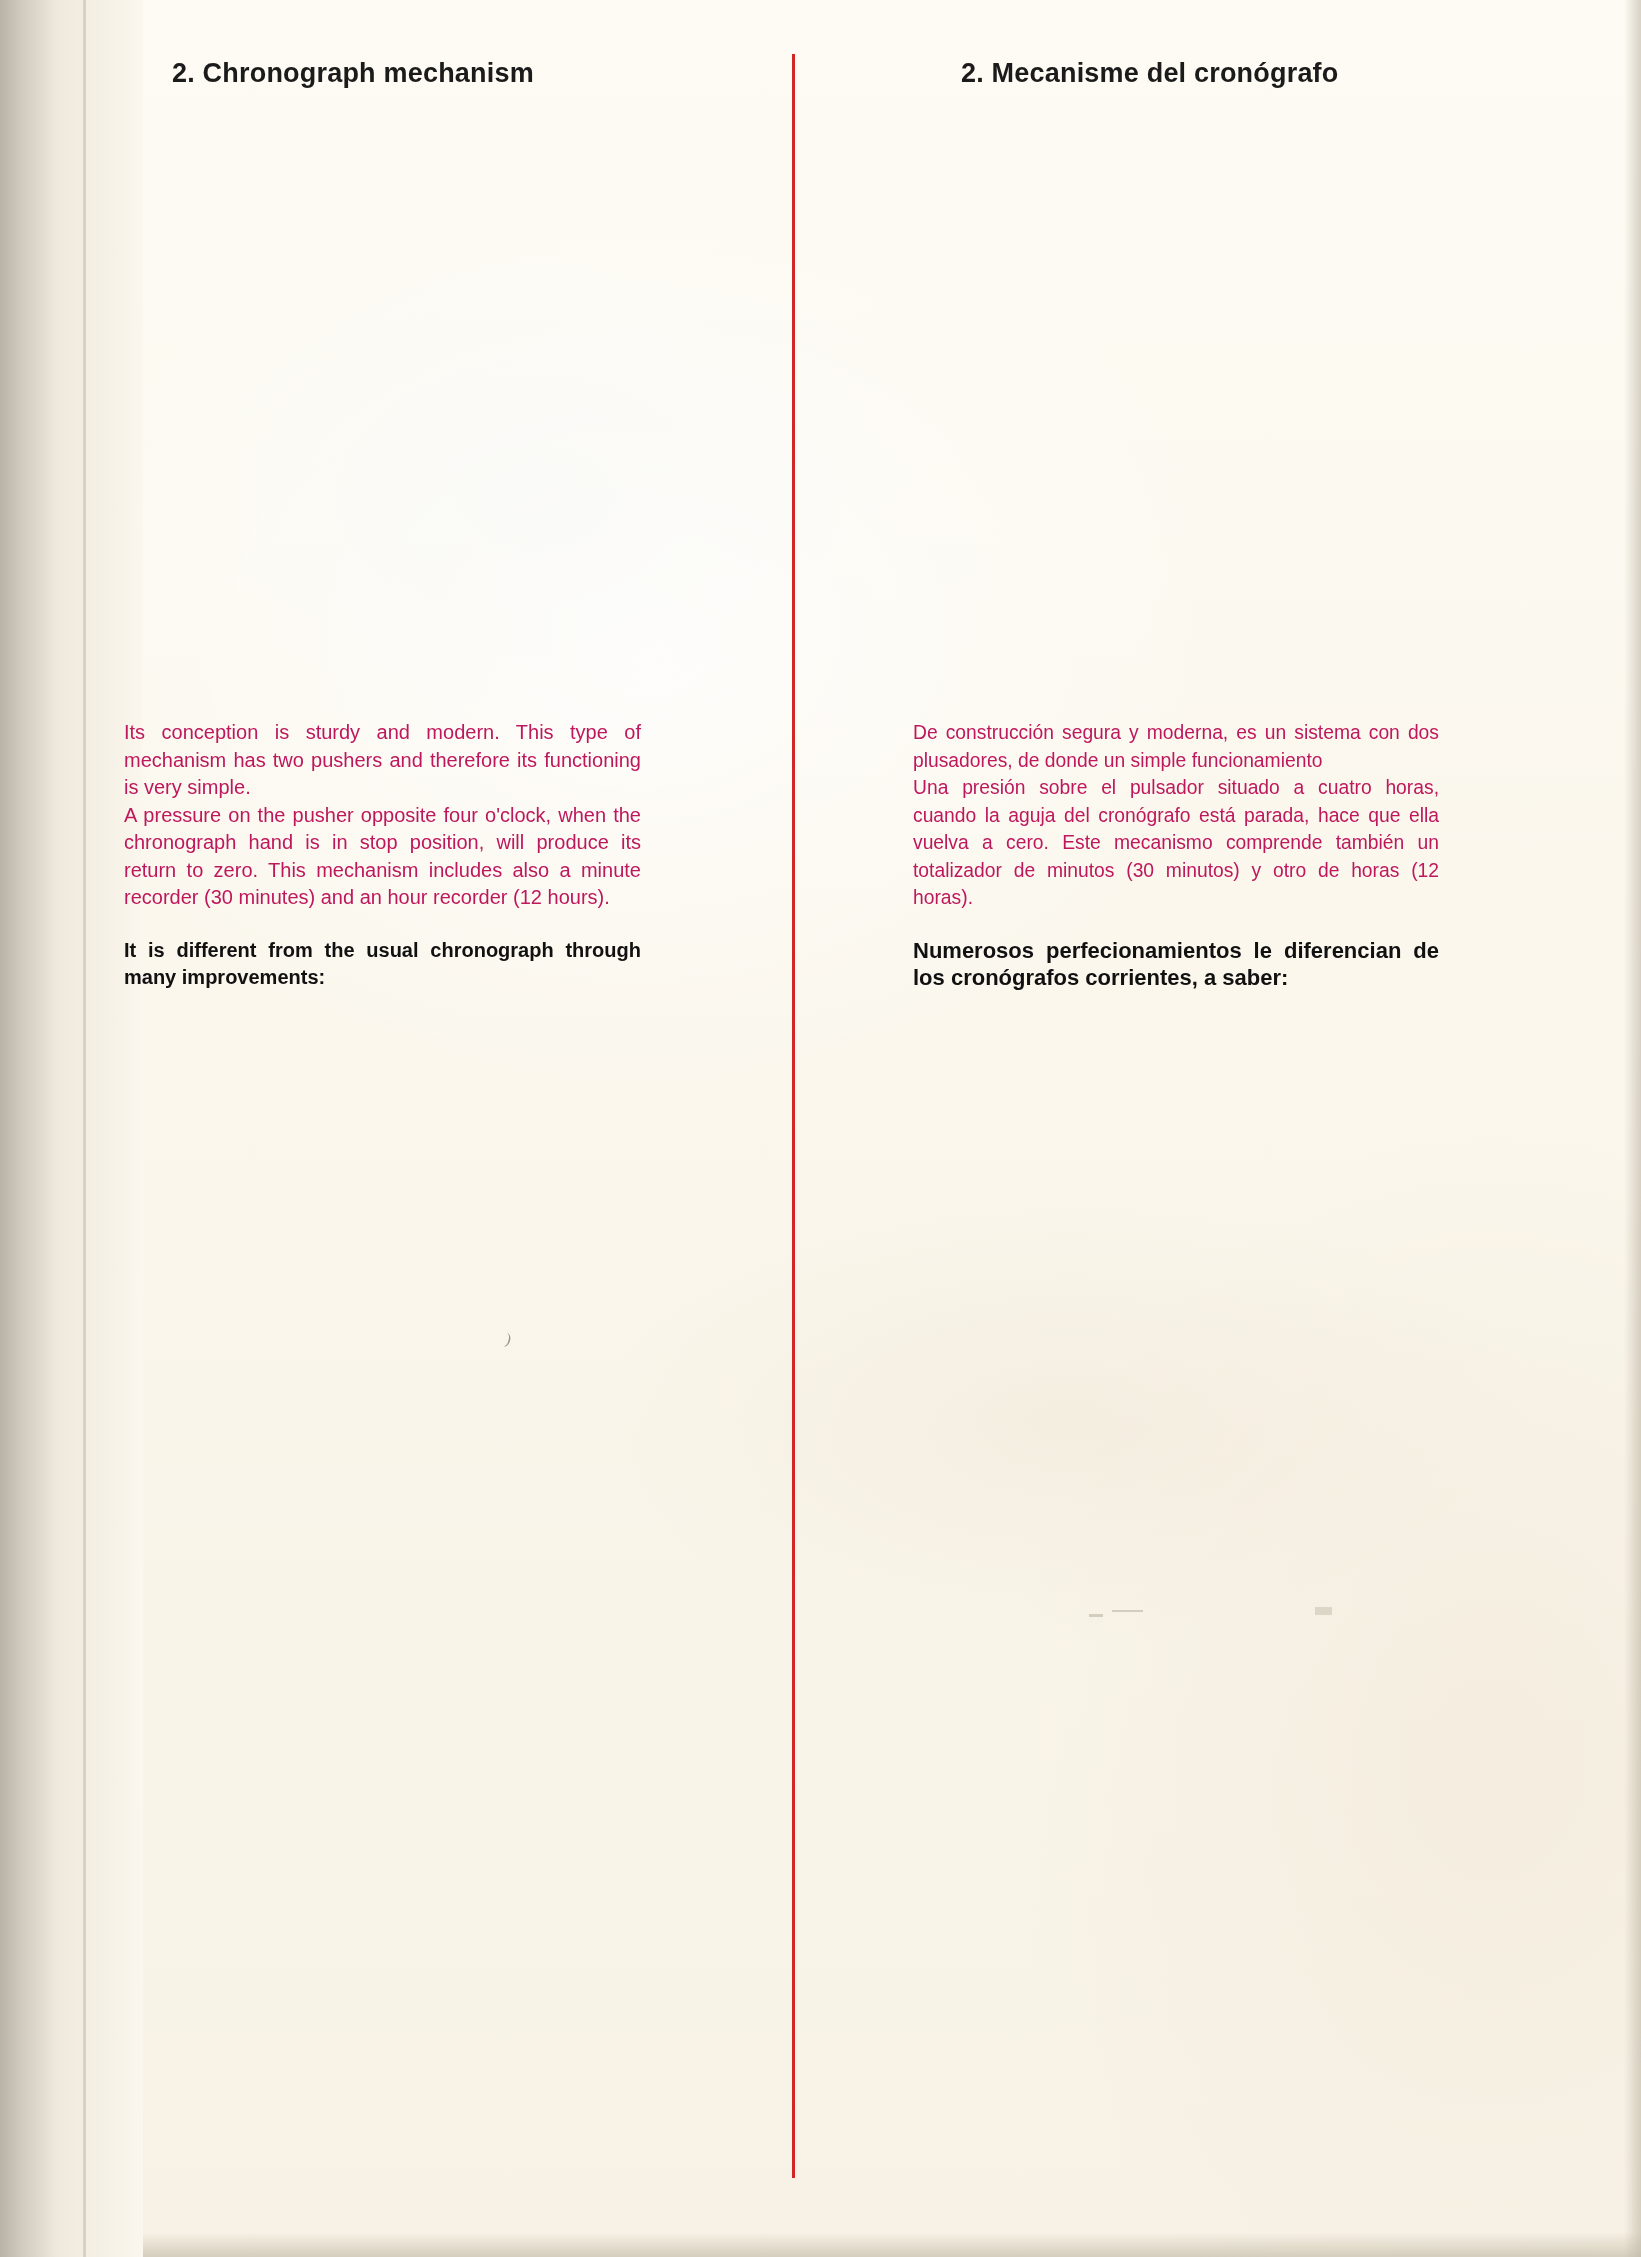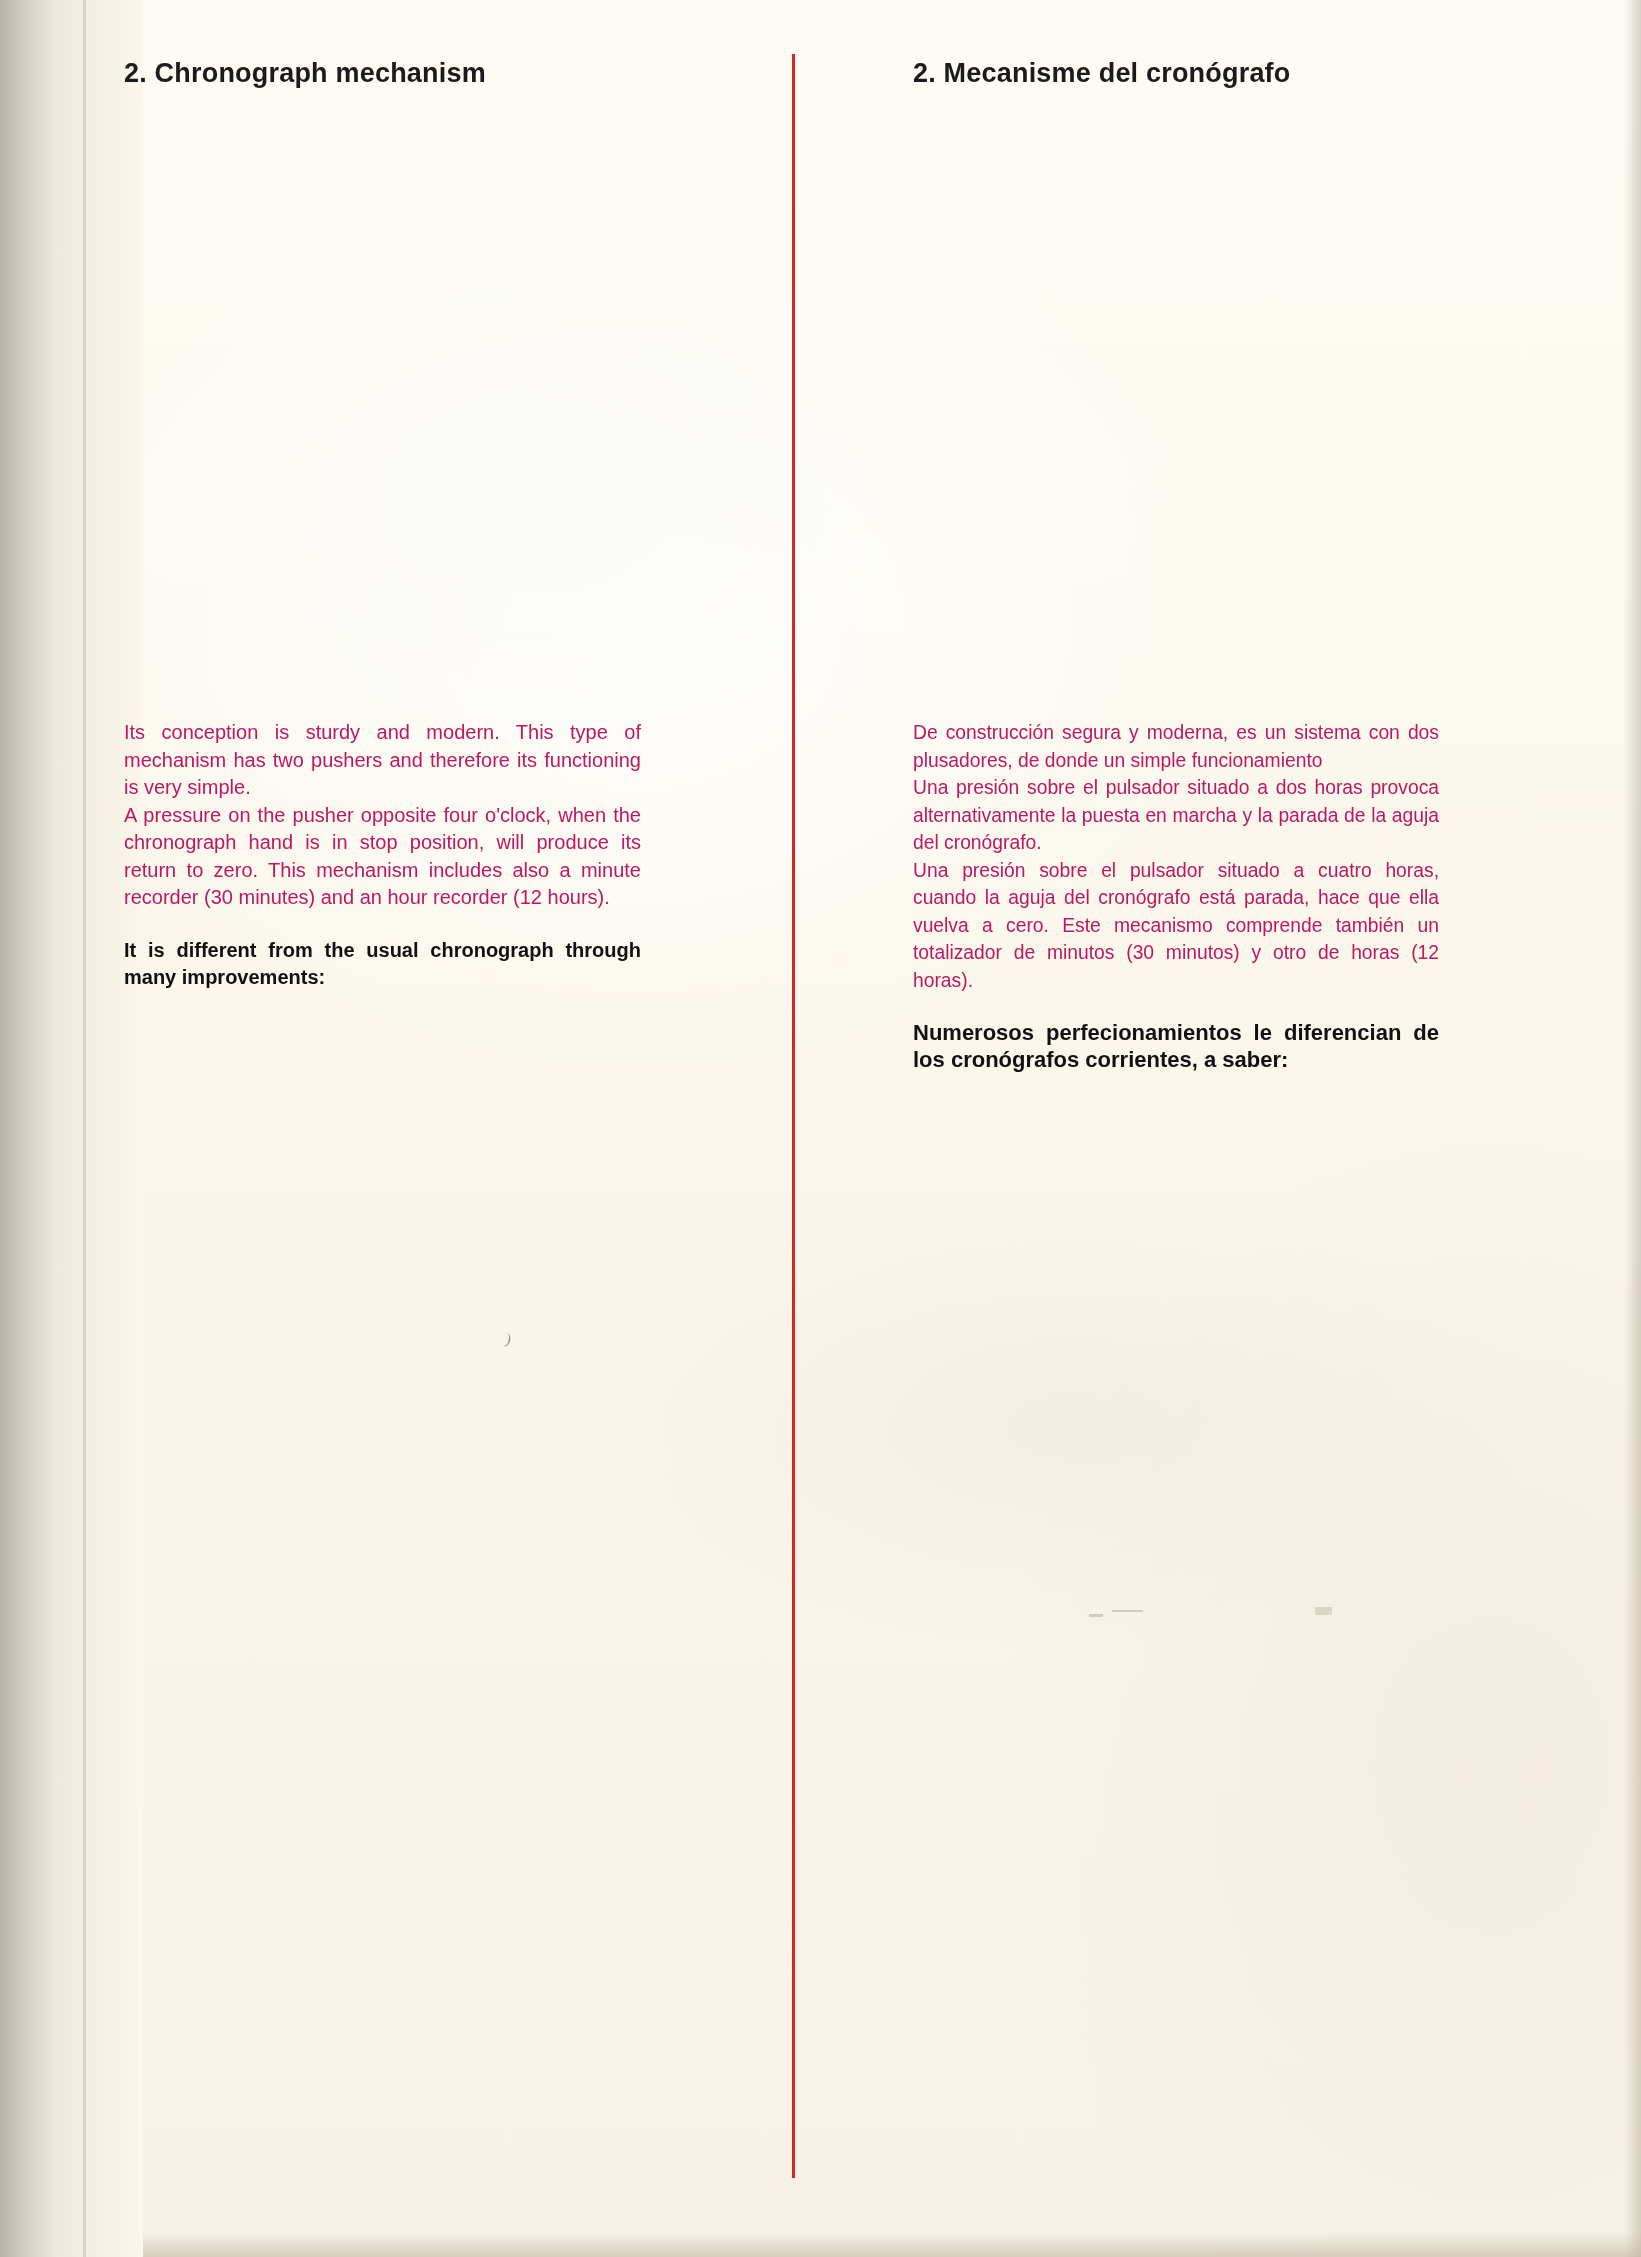--- a/index.html
+++ b/index.html
@@ -76,20 +76,21 @@
     height: 2124px;
     background: #d32626;
   }
 
   .heading {
     font-size: 27px;
     font-weight: bold;
     letter-spacing: 0.2px;
     color: #1b1b1b;
     white-space: nowrap;
+    margin-left: 48px;
   }
   .head-left  { position: absolute; left: 124px; top: 58px; }
   .head-right { position: absolute; left: 913px; top: 58px; }
 
   .body-left  { position: absolute; left: 124px; top: 719px; width: 517px; }
   .body-right { position: absolute; left: 913px; top: 719px; width: 526px; }
 
   .para {
     font-size: 20px;
     line-height: 27.5px;
@@ -162,21 +163,20 @@
   <div class="body-left">
     <p class="para en">Its conception is sturdy and modern. This type of mechanism has two pushers and therefore its functioning is very simple.</p>
     <p class="para en">A pressure on the pusher opposite four o'clock, when the chronograph hand is in stop position, will produce its return to zero. This mechanism includes also a minute recorder (30 minutes) and an hour recorder (12 hours).</p>
     <div class="strong-note">It is different from the usual chronograph through many improvements:</div>
   </div>
 
   <div class="heading head-right">2. Mecanisme del cronógrafo</div>
 
   <div class="body-right">
     <p class="para es">De construcción segura y moderna, es un sistema con dos plusadores, de donde un simple funcionamiento</p>
-    <p class="para es">Una presión sobre el pulsador situado a dos horas provoca alternativamente la puesta en marcha y la parada de la aguja del cronógrafo.</p>
     <p class="para es">Una presión sobre el pulsador situado a cuatro horas, cuando la aguja del cronógrafo está parada, hace que ella vuelva a cero. Este mecanismo comprende también un totalizador de minutos (30 minutos) y otro de horas (12 horas).</p>
     <div class="strong-note es">Numerosos perfecionamientos le diferencian de los cronógrafos corrientes, a saber:</div>
   </div>
 
   <div class="mark" style="left: 506px; top: 1330px; transform: rotate(14deg);">)</div>
 
   <div class="smudge" style="left: 1089px; top: 1614px; width: 13.5px; height: 2.9px;"></div>
   <div class="smudge" style="left: 1112px; top: 1610px; width: 31px; height: 1.9px;"></div>
   <div class="smudge" style="left: 1315px; top: 1607px; width: 17.4px; height: 7.7px; opacity:0.4;"></div>
 

